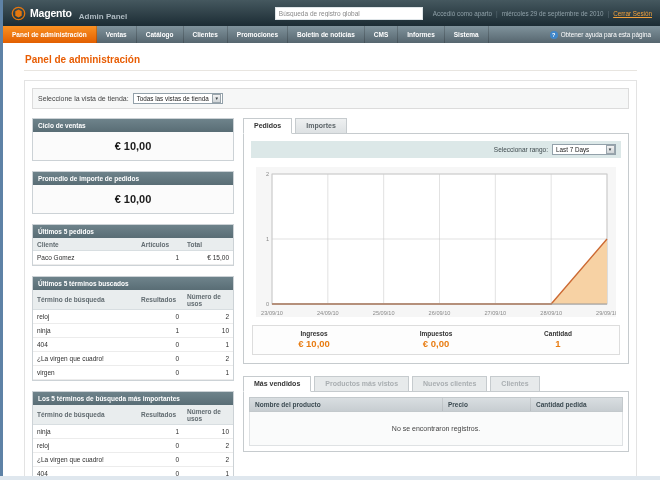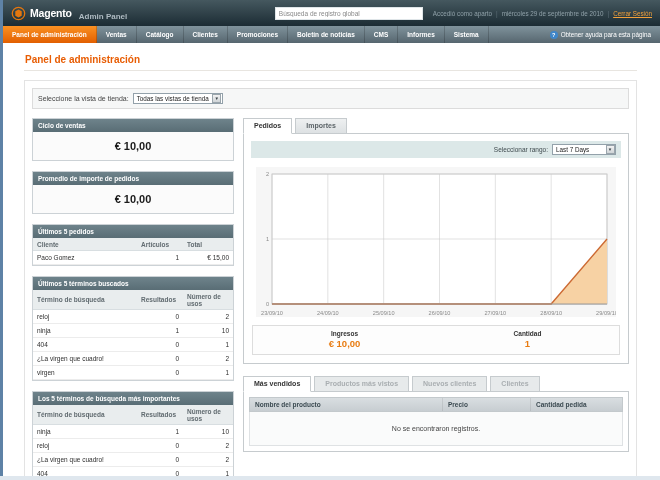--- a/index.html
+++ b/index.html
@@ -281,20 +281,24 @@
                   <polygon points="16,137 71.83333333333334,137 127.66666666666667,137 183.5,137 239.33333333333334,137 295.1666666666667,137 351,72 351,137 16,137" fill="#f7d2a4"></polygon>
                   <polyline points="16,137 71.83333333333334,137 127.66666666666667,137 183.5,137 239.33333333333334,137 295.1666666666667,137 351,72" fill="none" stroke="#cc6a33" stroke-width="1.4"></polyline>
                   <line x1="16" y1="137" x2="351" y2="137" stroke="#9a9a9a" stroke-width="1"></line>
                 </svg></div>
             <div class="stats">
               <div class="stat">
                 <div class="lbl">Ingresos</div>
                 <div class="val">€ 10,00</div>
               </div>
               <div class="stat">
+                <div class="lbl">Impuestos</div>
+                <div class="val">€ 0,00</div>
+              </div>
+              <div class="stat">
                 <div class="lbl">Cantidad</div>
                 <div class="val">1</div>
               </div>
             </div>
           </div>
 
           <div class="bottom-sec">
             <div class="tabs">
               <span class="tab active">Más vendidos</span>
               <span class="tab disabled">Productos más vistos</span>

